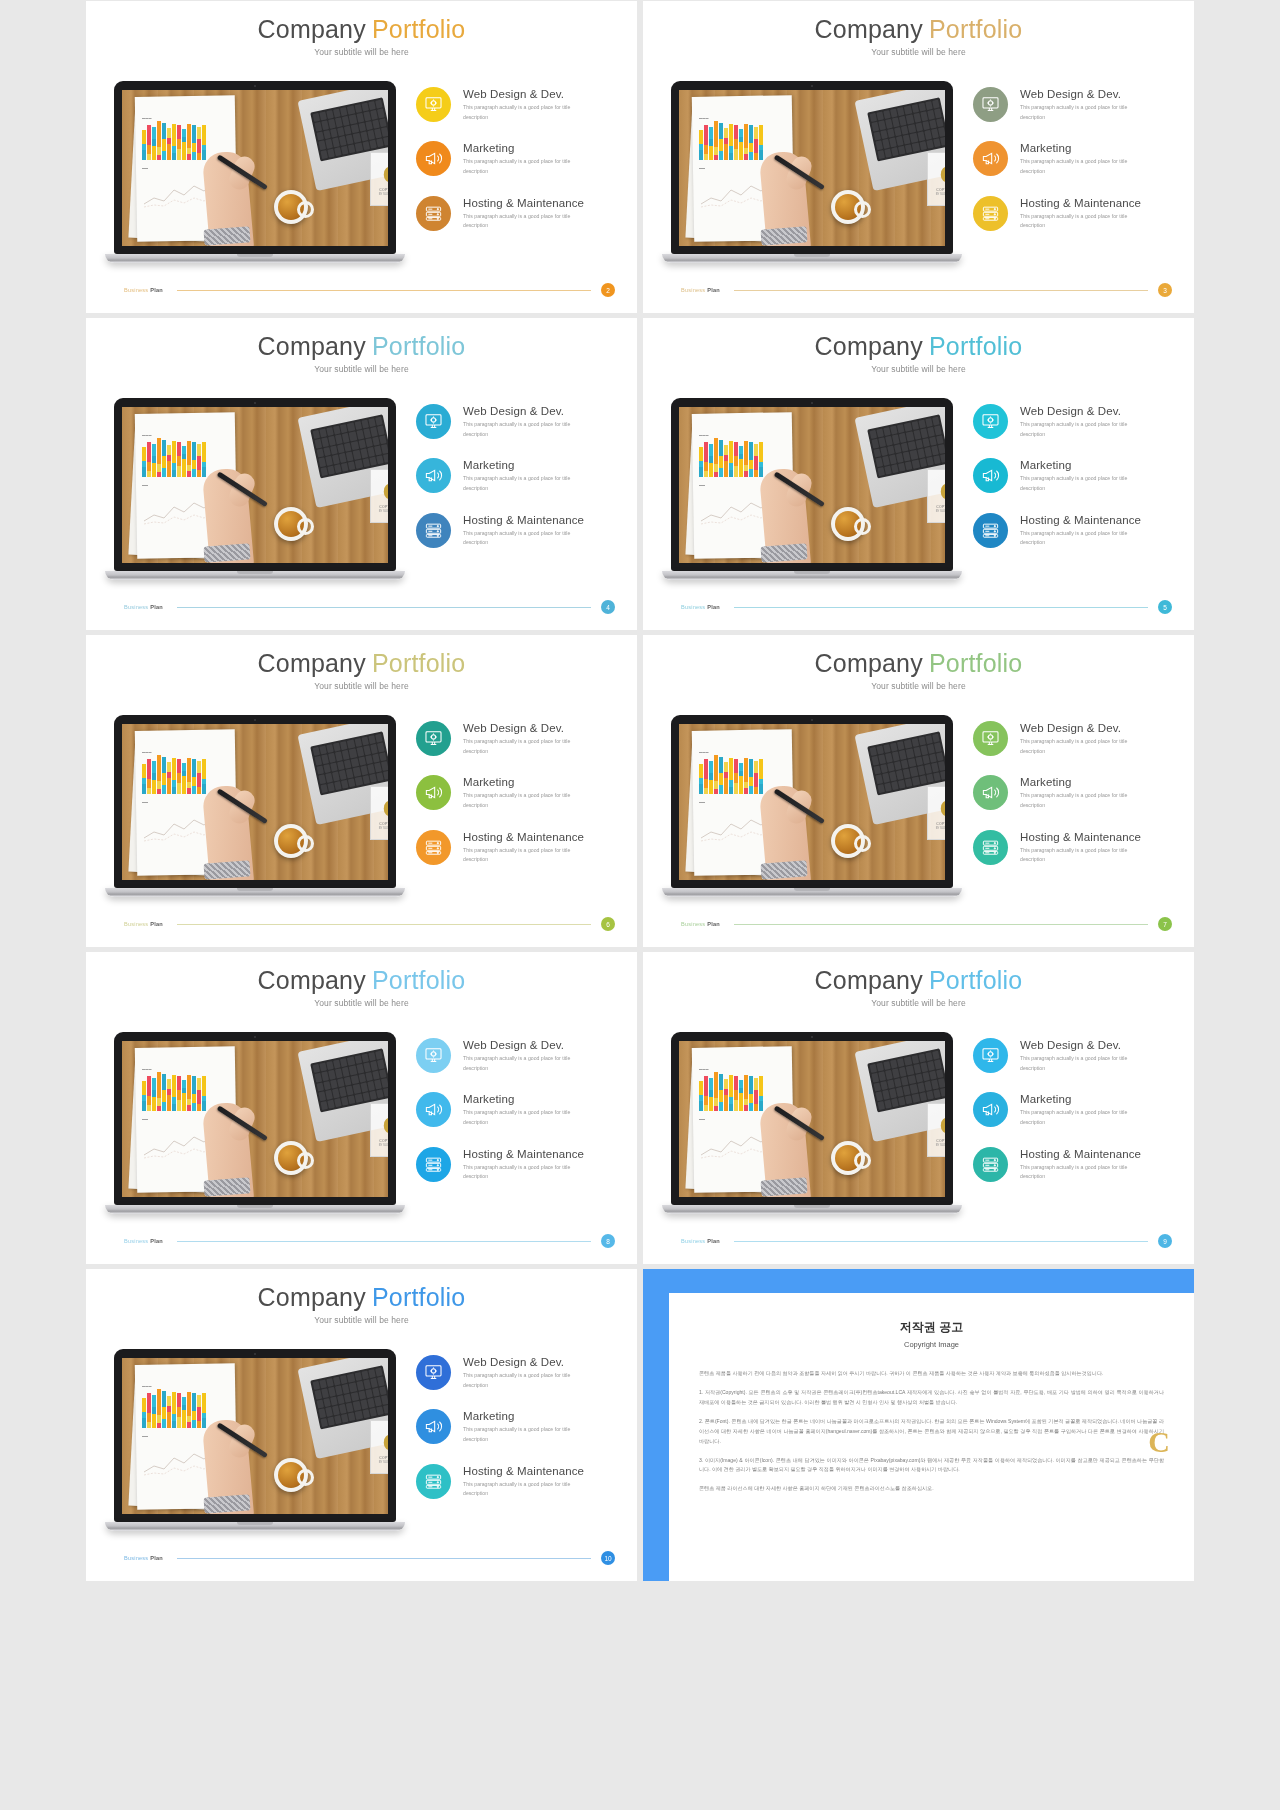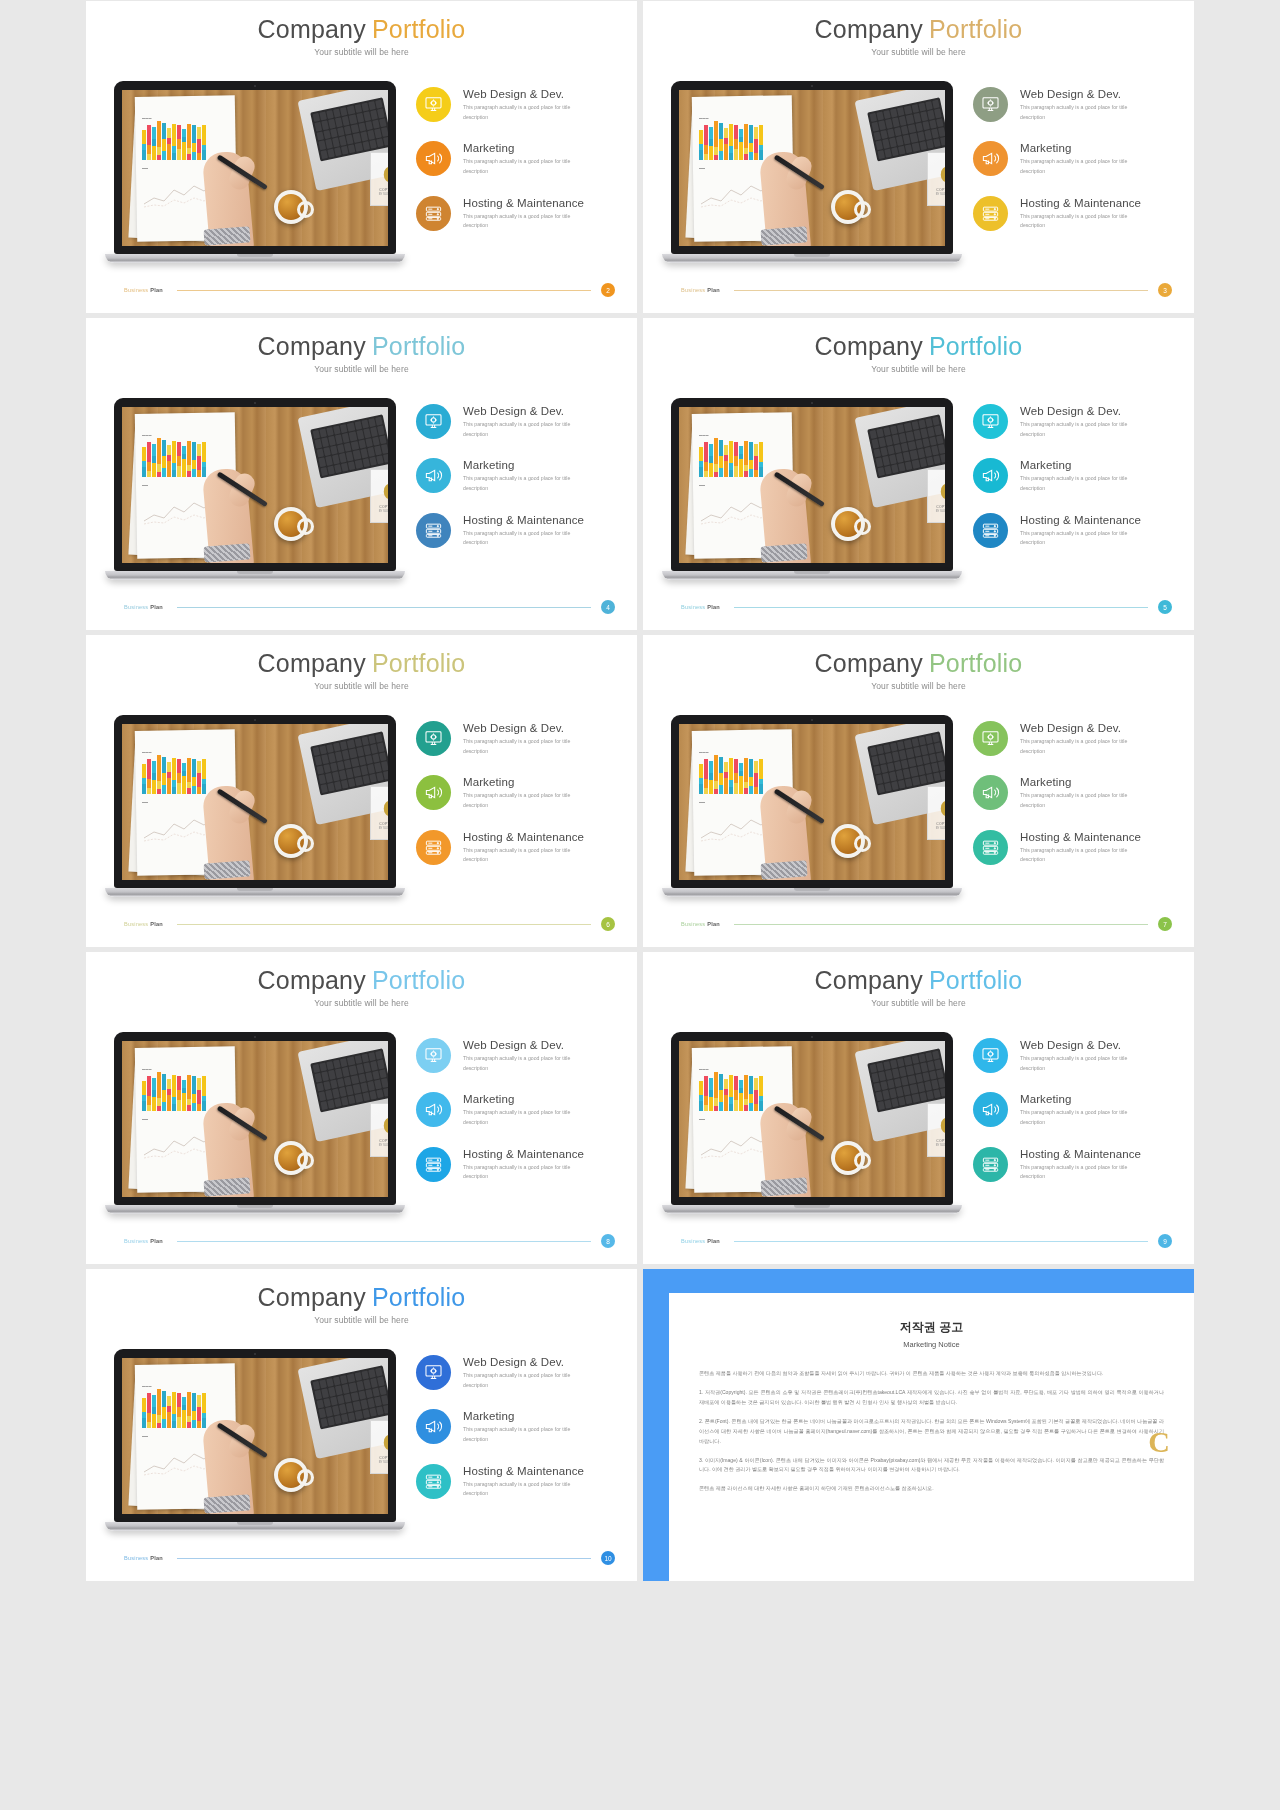--- a/index.html
+++ b/index.html
@@ -2183,21 +2183,21 @@
       <div class="fplan">
         <span class="b1" style="color: rgb(123, 184, 228);">Business</span><span class="b2">Plan</span>
       </div>
       <div class="fline" style="background: rgb(167, 205, 236);"></div>
       <div class="fnum" style="background: rgb(47, 143, 227);">10</div>
     </div>
   </div>
 <div class="slide cslide" style="background: rgb(74, 156, 245);">
       <div class="cpaper">
         <div class="ctitle">저작권 공고</div>
-        <div class="csub">Marketing Notice</div>
+        <div class="csub">Copyright Image</div>
         <div class="cbody">
           <p class="cp">콘텐츠 제품을 사용하기 전에 다음의 협약과 조항들을 자세히 읽어 주시기 바랍니다. 귀하가 이 콘텐츠 제품을 사용하는 것은 사용자 계약과 보증에 동의하셨음을 암시하는것입니다.</p>
           <p class="cp">1. 저작권(Copyright). 모든 콘텐츠의 소유 및 저작권은 콘텐츠레이크(주)컨텐츠takeout.LCA 제작자에게 있습니다. 사진 송부 없이 불법적 자료, 무단도용, 배포 기타 방법에 의하여 영리 목적으로 이용하거나 재배포에 이용을하는 것은 금지되어 있습니다. 이러한 불법 행위 발견 시 민형사 인사 및 행사상의 처벌을 받습니다.</p>
           <p class="cp">2. 폰트(Font). 콘텐츠 내에 담겨있는 한글 폰트는 네이버 나눔글꼴과 마이크로소프트사의 저작권입니다. 한글 외의 모든 폰트는 Windows System에 포함된 기본적 글꼴로 제작되었습니다. 네이버 나눔글꼴 라이선스에 대한 자세한 사항은 네이버 나눔글꼴 홈페이지(hangeul.naver.com)를 참조하시어, 폰트는 콘텐츠와 함께 제공되지 않으므로, 필요할 경우 직접 폰트를 구입하거나 다른 폰트로 변경하여 사용하시기 바랍니다.</p>
           <p class="cp">3. 이미지(Image) &amp; 아이콘(Icon). 콘텐츠 내에 담겨있는 이미지와 아이콘은 Pixabay(pixabay.com)와 웹에서 제공한 무료 저작물을 이용하여 제작되었습니다. 이미지를 참고로만 제공되고 콘텐츠하는 무단합니다. 이에 견한 권리가 별도로 확보되지 필요할 경우 직접을 위하여지거나 이미지를 변경하여 사용하시기 바랍니다.</p>
           <p class="cp">콘텐츠 제품 라이선스에 대한 자세한 사항은 홈페이지 하단에 기재된 콘텐츠라이선스노를 참조하십시오.</p>
         </div>
         <div class="cmark">C</div>
       </div>
     </div>

